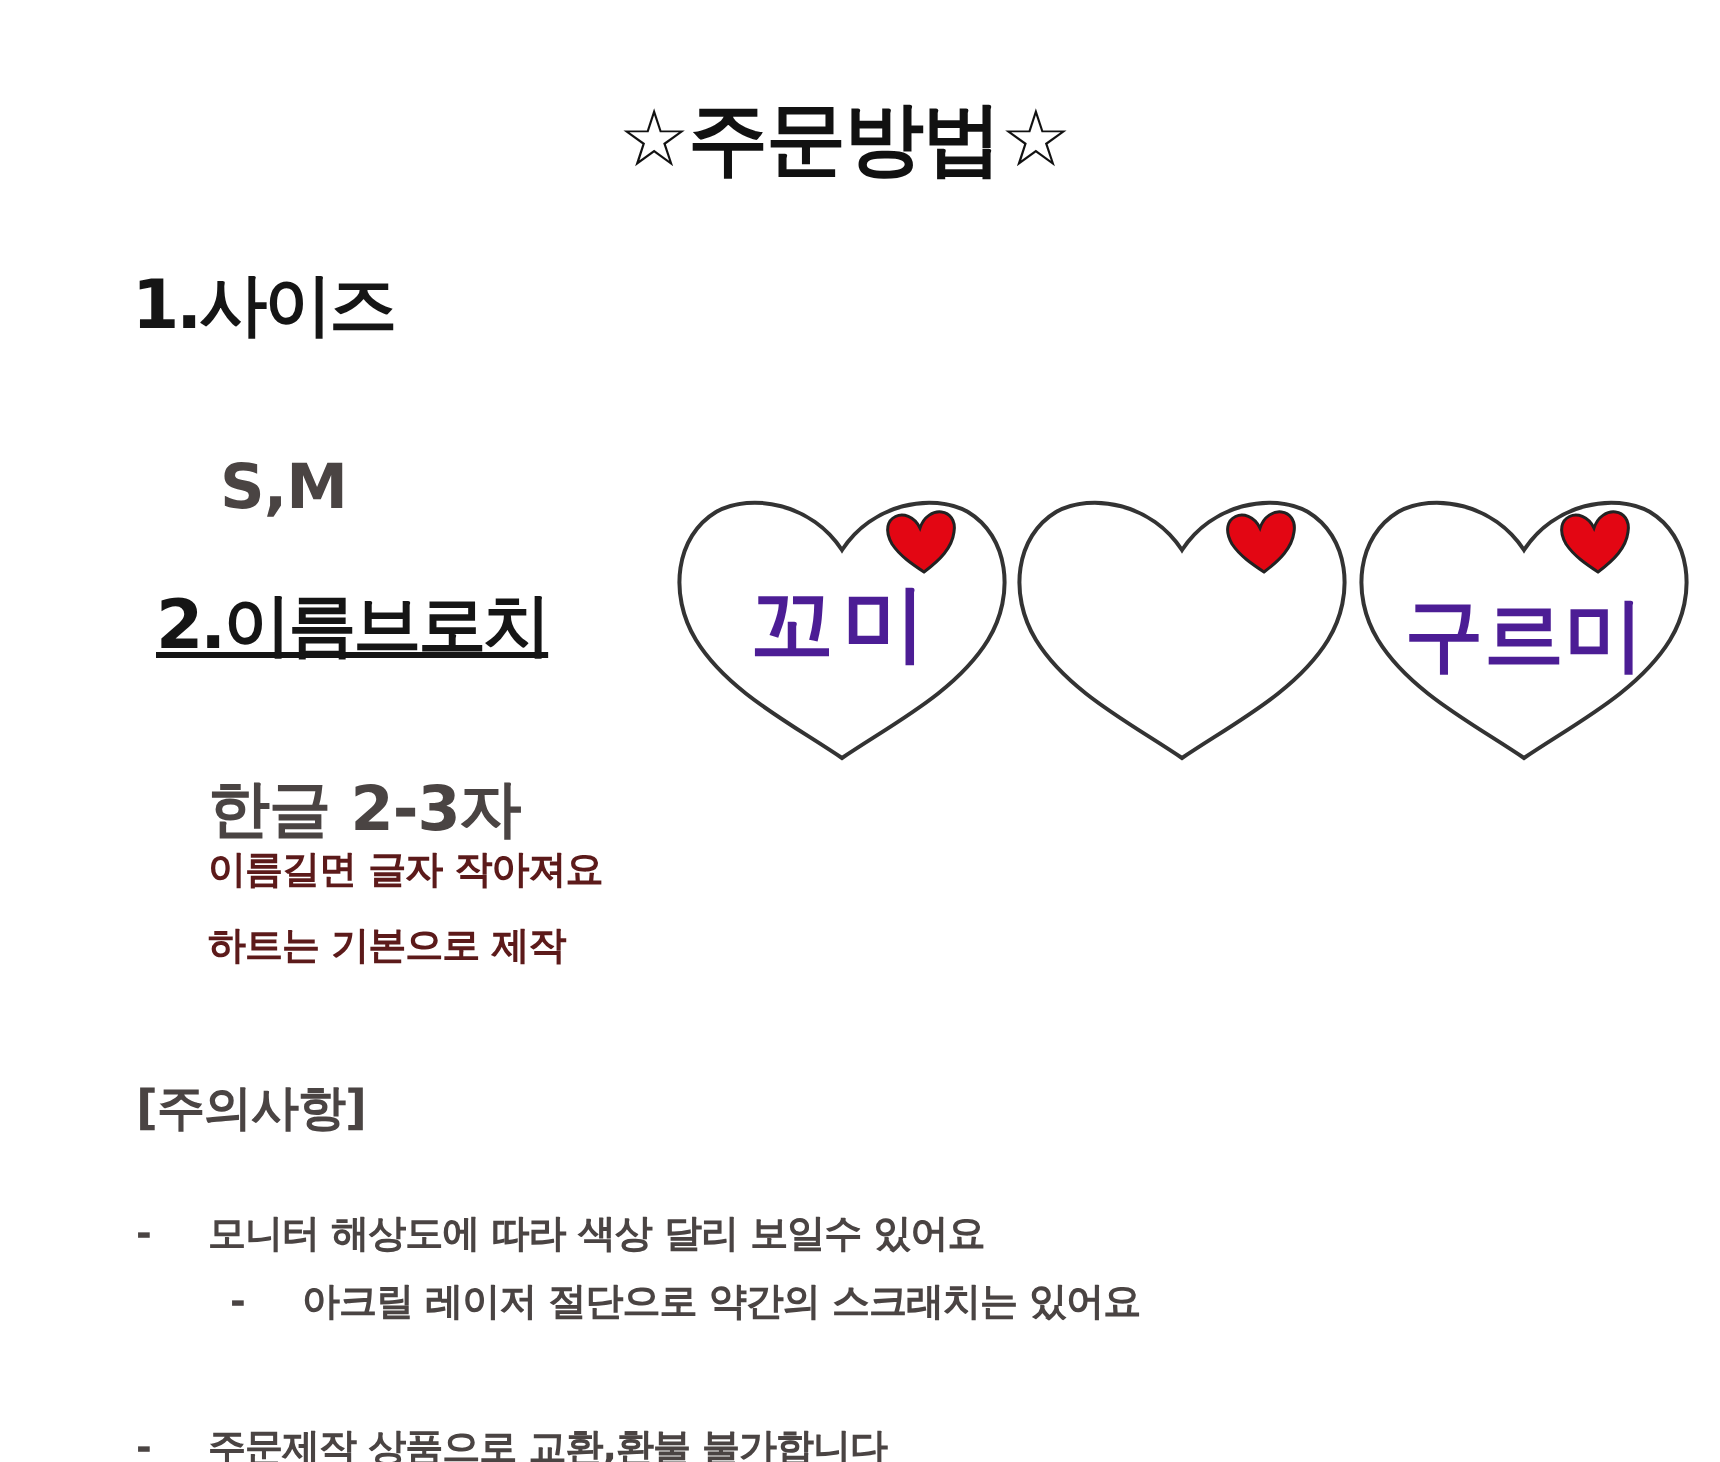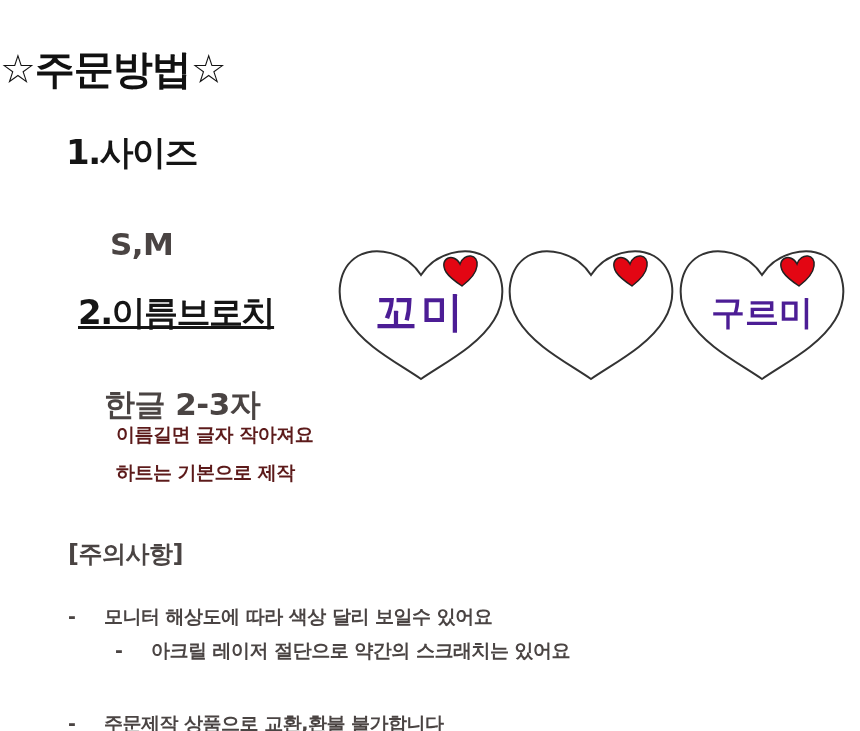--- a/index.html
+++ b/index.html
@@ -2,26 +2,26 @@
 <html><head>
   <meta charset="utf-8">
   <style>
     html, body { margin: 0; padding: 0; }
     body {
       width: 860px; height: 731px; background: #ffffff; position: relative; overflow: hidden;
       font-family: "DejaVu Sans", "Liberation Sans", sans-serif;
     }
     .abs { position: absolute; white-space: nowrap; }
     .title {
-      left: 0; width: 844px; top: 42px; text-align: left;
+      left: 0; width: 844px; top: 42px; text-align: center;
       font-size: 40px; font-weight: bold; color: #111111; letter-spacing: -1px;
     }
     .h1 { font-size: 34px; font-weight: bold; color: #151515; letter-spacing: -1.5px; }
     .sub { font-size: 31px; font-weight: bold; color: #4a4443; letter-spacing: -0.5px; margin-top: 16px; }
-    .note { font-size: 19px; font-weight: bold; color: #5c1a1a; letter-spacing: -0.5px; margin-left: 12px; }
+    .note { font-size: 19px; font-weight: bold; color: #5c1a1a; letter-spacing: -0.5px; }
     .caution-title { font-size: 24px; font-weight: bold; color: #4a4443; letter-spacing: -0.5px; }
     .caution-item { font-size: 19px; font-weight: bold; color: #4a4443; letter-spacing: -0.5px; }
     .caution-item .dash { display: inline-block; width: 36px; }
     .heart { position: absolute; width: 170px; height: 140px; }
     .heart svg { position: absolute; left: 0; top: 0; }
     .heart .name {
       position: absolute; left: 0; width: 100%; top: 42px; text-align: center;
       font-size: 42px; font-weight: bold; color: #4c1d95; letter-spacing: 4px;
     }
   </style>
@@ -51,21 +51,21 @@
     <path d="M85,33 C70,10 40,4 22,14 C2,26 -2,55 12,78 C28,104 60,120 85,137 C110,120 142,104 158,78 C172,55 168,26 148,14 C130,4 100,10 85,33 Z" fill="#ffffff" stroke="#333333" stroke-width="2"></path>
     <path d="M124,22 C118,10 102,16 110,30 C114,36 120,40 126,44 C134,38 140,32 141,24 C143,12 128,10 124,22 Z" fill="#e30613" stroke="#222222" stroke-width="1.5"></path>
   </svg>
 </div>
 
 <div class="heart" style="left:677px; top:242px;">
   <svg width="170" height="140" viewBox="0 0 170 140">
     <path d="M85,33 C70,10 40,4 22,14 C2,26 -2,55 12,78 C28,104 60,120 85,137 C110,120 142,104 158,78 C172,55 168,26 148,14 C130,4 100,10 85,33 Z" fill="#ffffff" stroke="#333333" stroke-width="2"></path>
     <path d="M120,22 C114,10 98,16 106,30 C110,36 116,40 122,44 C130,38 136,32 137,24 C139,12 124,10 120,22 Z" fill="#e30613" stroke="#222222" stroke-width="1.5"></path>
   </svg>
-  <div class="name" style="font-size:34px; letter-spacing:0px; top:48px;">구르미</div>
+  <div class="name" style="font-size:40px; letter-spacing:0px; top:48px;">구르미</div>
 </div>
 
 <div class="abs caution-title" style="left:68px; top:538px;">[주의사항]</div>
 
 <div class="abs caution-item" style="left:68px; top:604px;">
   <span class="dash">-</span><span>모니터 해상도에 따라 색상 달리 보일수 있어요</span>
 </div>
 <div class="abs caution-item" style="left:68px; top:638px;margin-left:47px;">
   <span class="dash">-</span><span>아크릴 레이저 절단으로 약간의 스크래치는 있어요</span>
 </div>

